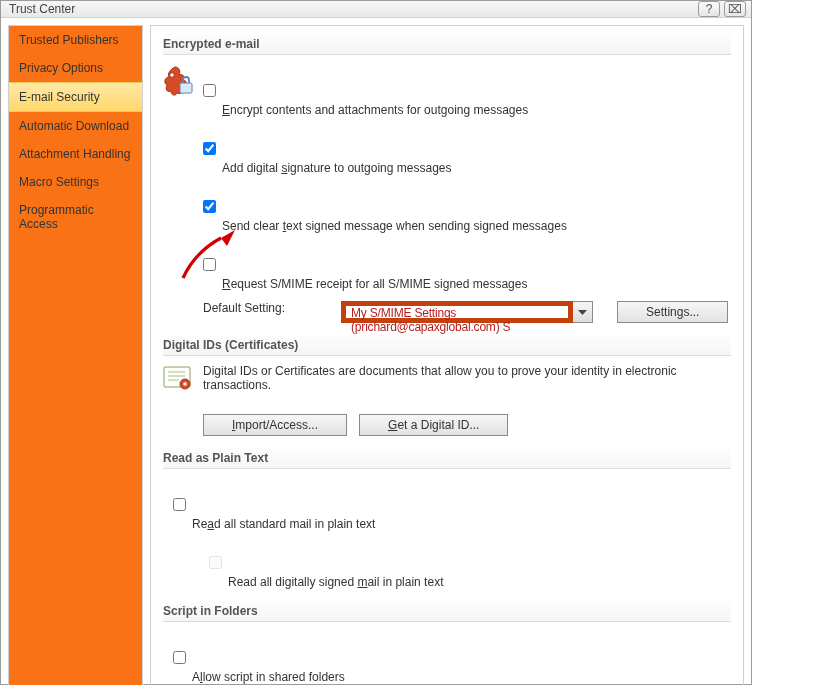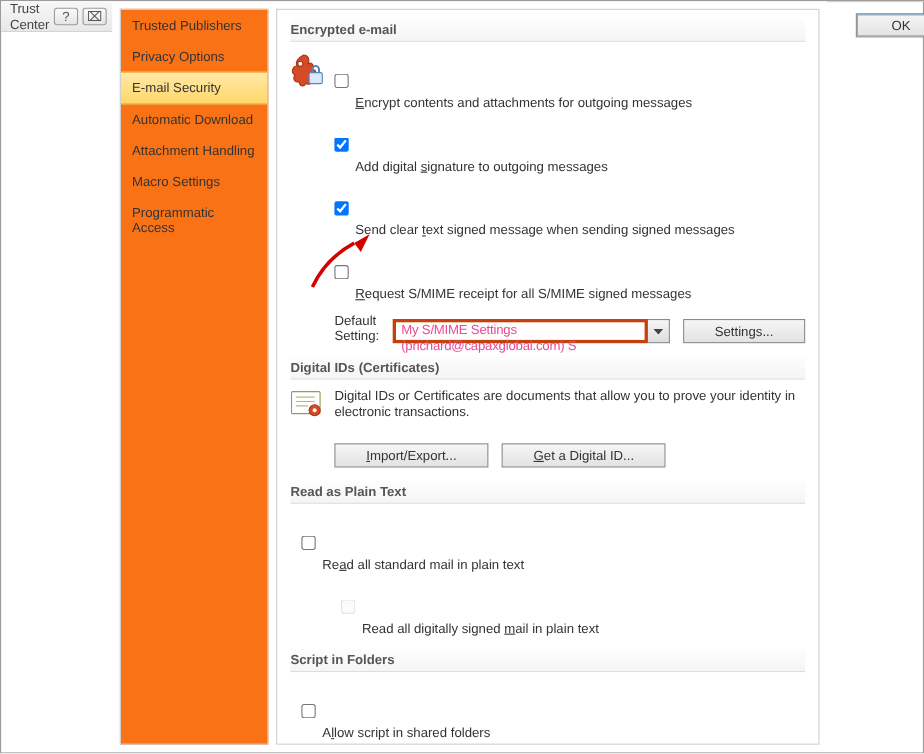--- a/index.html
+++ b/index.html
@@ -1,38 +1,38 @@
 <!DOCTYPE html>
 <html><head>
   <meta charset="utf-8">
   <style>
     * { box-sizing: border-box; margin: 0; padding: 0; font-family: "Segoe UI", Tahoma, sans-serif; font-size: 12px; }
     body { background: #fff; width: 840px; height: 685px; overflow: hidden; }
-    .dialog { width: 840px; height: 685px; border: 1px solid #9b9b9b; background: #fff; display: flex; flex-direction: row; }
+    .dialog { width: 752px; height: 685px; border: 1px solid #9b9b9b; background: #fff; display: flex; flex-direction: column; }
     .titlebar { height: 28px; background: linear-gradient(#f7f7f7, #e8e8e8); border-bottom: 1px solid #d0d0d0; display: flex; align-items: center; padding: 0 5px 0 8px; color: #444; }
     .titlebar .title { flex: 1; }
     .titlebar .winbtn { width: 22px; height: 16px; border: 1px solid #9b9b9b; border-radius: 3px; background: linear-gradient(#fafafa,#e5e5e5); margin-left: 4px; display: flex; align-items: center; justify-content: center; cursor: pointer; font-size: 10px; color: #555; }
     .body { flex: 1; display: flex; padding: 7px; gap: 7px; position: relative; }
     .sidebar { width: 135px; border: 1px solid #d0d0d0; background: #f97316; }
     .sidebar .item { padding: 7px 10px; cursor: pointer; color: #333; }
     .sidebar .item.selected { background: linear-gradient(#ffe9a6, #ffd76b); border-top: 1px solid #f0c95b; border-bottom: 1px solid #f0c95b; }
     .content { flex: 1; border: 1px solid #d0d0d0; padding: 8px 12px 10px 12px; overflow: hidden; position: relative; }
     .section { margin-bottom: 12px; }
     .sect-head { font-weight: bold; color: #555; padding: 3px 0; border-bottom: 1px solid #ddd; margin-bottom: 8px; background: linear-gradient(#fdfdfd,#f5f5f5); }
     .row { display: flex; align-items: flex-start; gap: 10px; }
     .sect-icon { width: 30px; display: flex; justify-content: center; padding-top: 2px; }
     .checks { display: flex; flex-direction: column; gap: 4px; }
     .chk { display: flex; align-items: center; gap: 6px; }
     .chk input { margin: 0; }
     .chk .lbl { color: #333; margin-top: 40px; }
     .under { text-decoration: underline; }
-    .defset { display: flex; align-items: flex-end; gap: 12px; margin-top: 6px; }
+    .defset { display: flex; align-items: flex-start; gap: 24px; margin-top: 6px; }
     .defset .lbl { color: #333; }
     .sel-wrap { display: flex; }
-    .sel-input { width: 232px; height: 22px; border: 3px solid #c2410c; background: #fff; color: #ec4899; padding: 0 5px; filter: blur(0.7px); letter-spacing: -0.2px; }
+    .sel-input { width: 232px; height: 22px; border: 5px solid #c2410c; background: #fff; color: #b91c1c; padding: 0 5px; filter: blur(0.7px); letter-spacing: -0.2px; margin-left: 32px; }
     .sel-btn { width: 20px; height: 22px; border: 1px solid #8a8a8a; border-left: none; background: linear-gradient(#f6f6f6,#ddd); display: flex; align-items: center; justify-content: center; cursor: pointer; }
     .btn { height: 22px; padding: 0 28px; border: 1px solid #8a8a8a; background: linear-gradient(#f6f6f6,#e2e2e2); cursor: pointer; color: #333; display: inline-flex; align-items: center; }
     .btn.default { box-shadow: 0 0 0 1px #7ab3e0 inset; margin-left: 12px; }
     .para { color: #333; margin-bottom: 22px; }
     .btns-row { display: flex; gap: 12px; }
     .indent1 { margin-left: 36px; }
     .dim { color: #999; }
     .dim input { opacity: .6; }
     .footer { border-top: 1px solid #d0d0d0; padding: 10px 14px; display: flex; justify-content: flex-end; gap: 8px; }
     .footer .btn { width: 82px; justify-content: center; }
@@ -127,21 +127,21 @@
               <line x1="5" y1="14" x2="16" y2="14" stroke="#a8bf7a"></line>
               <circle cx="22" cy="18" r="5" fill="#d64b27" stroke="#a93310"></circle>
               <circle cx="22" cy="18" r="1.8" fill="#fff"></circle>
             </svg>
           </div>
           <div style="flex:1">
             <div class="para">Digital IDs or Certificates are documents that allow you to prove your identity in electronic transactions.</div>
             <div class="btns-row">
               <button class="btn">
                   <span class="under">I</span>
-                  <span>mport/Export...</span>
+                  <span>mport/Access...</span>
                 </button>
               <button class="btn">
                   <span class="under">G</span>
                   <span>et a Digital ID...</span>
                 </button>
             </div>
           </div>
         </div>
       </div>
 

